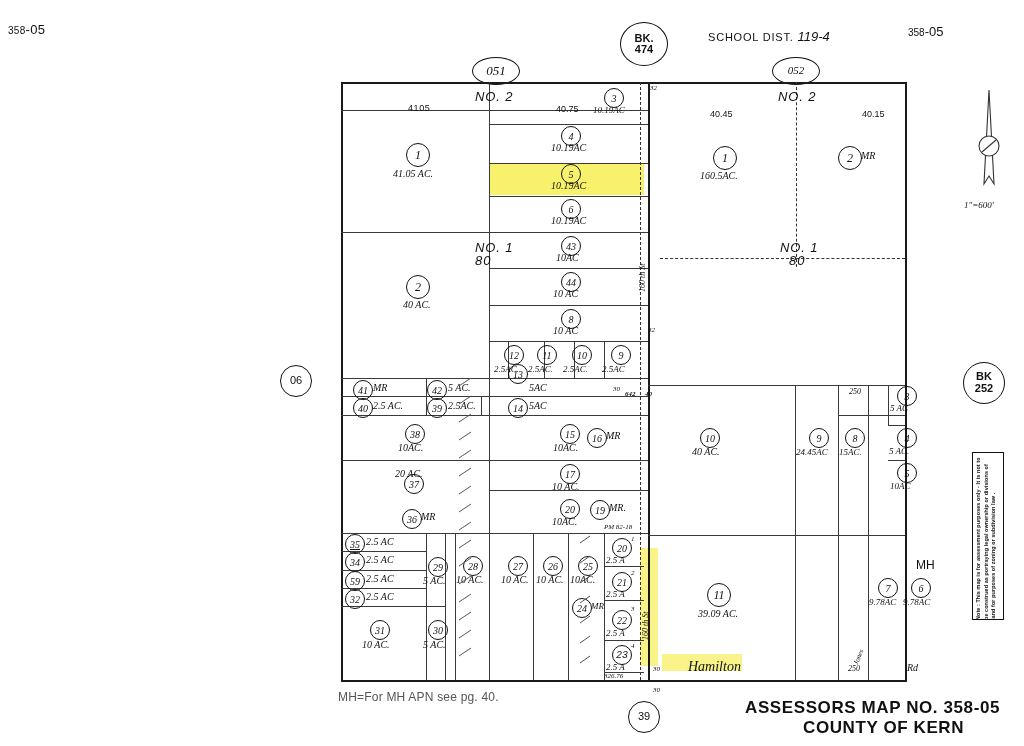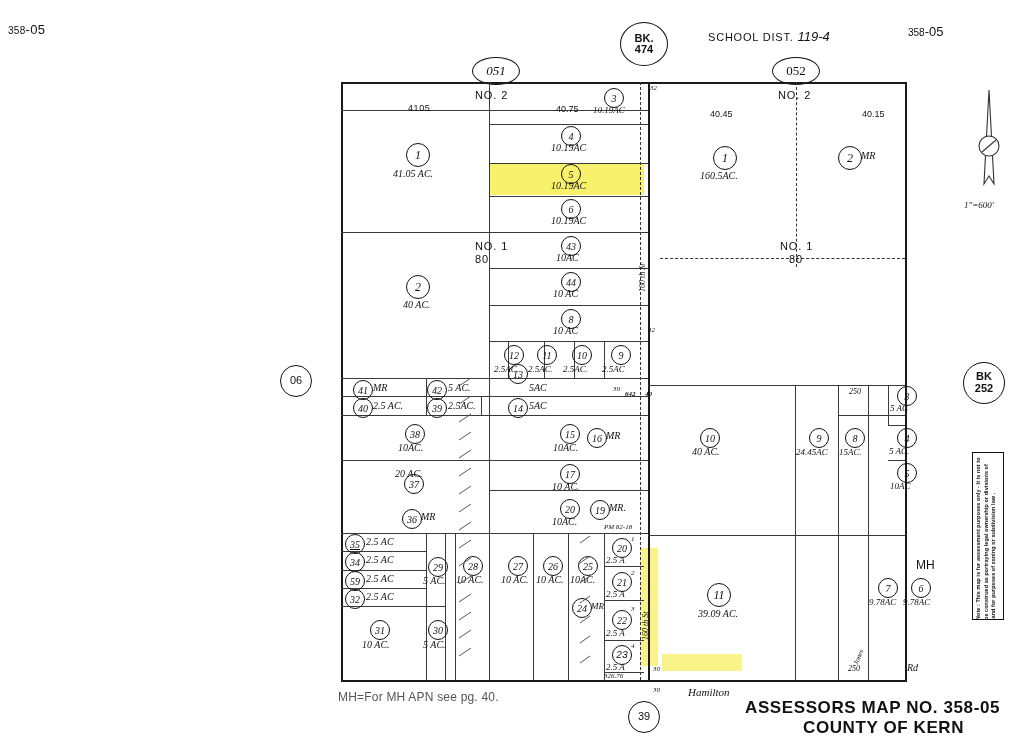--- a/index.html
+++ b/index.html
@@ -54,21 +54,21 @@
   #notebox{left:972px;top:452px;width:30px;height:166px;border:1.4px solid #111;
            overflow:hidden;}
   #notetext{position:absolute;left:-68px;top:68px;width:166px;height:30px;
             transform:rotate(-90deg);font-size:5.4px;font-weight:bold;
             line-height:1.42;letter-spacing:.1px;padding:1px 2px;}
 
   
   #mhnote{left:338px;top:690px;font-size:12px;color:#555;letter-spacing:.2px;}
   #foot1{left:745px;top:698px;font-size:17px;font-weight:bold;letter-spacing:.6px;}
   #foot2{left:803px;top:718px;font-size:17px;font-weight:bold;letter-spacing:.6px;}
-  .lblb{position:absolute;font-size:11px;letter-spacing:.9px;}
+  .lblb{position:absolute;font-size:13px;letter-spacing:.9px;font-style:italic;}
   .mrk{position:absolute;font-size:10px;font-style:italic;
        font-family:"Liberation Serif",serif;}
   .tiny{position:absolute;font-size:7px;font-style:italic;
         font-family:"Liberation Serif",serif;}
   .vert{transform-origin:0 0;}
 </style>
 </head>
 <body>
 
 <div class="pg">
@@ -88,21 +88,21 @@
   <div class="t" id="hdr-school">
     <span>SCHOOL   DIST.</span>
     <span class="ital">119-4</span>
   </div>
 
   <div class="t" id="hdr-right">
     <span class="sm">358</span><span>-</span><span>05</span>
   </div>
 
   <div class="circ" style="left:472px;top:57px;width:46px;height:26px;font-size:13px;font-style:italic;font-family:'Liberation Serif',serif;">051</div>
-  <div class="circ" style="left:772px;top:57px;width:46px;height:26px;font-size:13px;font-family:'Liberation Serif',serif;">052</div>
+  <div class="circ" style="left:772px;top:57px;width:46px;height:26px;font-size:11px;font-style:italic;font-family:'Liberation Serif',serif;">052</div>
 
   <div class="circ" style="left:280px;top:365px;width:30px;height:30px;font-size:11px;">06</div>
   <div class="circ" style="left:963px;top:362px;width:40px;height:40px;font-size:11px;font-weight:bold;line-height:1.05;">
     <div>
       <span>BK</span><br>
       <span>252</span>
     </div>
   </div>
 
   <div class="circ" style="left:628px;top:701px;width:30px;height:30px;font-size:11px;">39</div>
@@ -327,21 +327,21 @@
   <div class="tiny" style="left:613px;top:385px;">30</div>
   <div class="tiny" style="left:625px;top:390px;font-weight:bold;">642</div>
   <div class="tiny" style="left:645px;top:390px;font-weight:bold;">40</div>
   <div class="tiny" style="left:849px;top:387px;font-size:8px;">250</div>
   <div class="tiny" style="left:848px;top:664px;font-size:8px;">250</div>
   <div class="tiny" style="left:604px;top:523px;font-size:7px;">PM 82-18</div>
   <div class="tiny" style="left:604px;top:672px;font-size:7px;">326.76</div>
   <div class="tiny" style="left:653px;top:665px;">30</div>
   <div class="tiny" style="left:653px;top:686px;">30</div>
 
-  <div class="ac" style="left:688px;top:686px;font-size:11px;">Hamilton</div>
+  <div class="ac" style="left:688px;top:659px;font-size:14px;">Hamilton</div>
   <div class="ac" style="left:907px;top:662px;font-size:10px;">Rd</div>
   <div class="ac vert" style="left:852px;top:663px;font-size:7px;transform:rotate(-68deg);">Jones</div>
   <div class="ac vert" style="left:638px;top:292px;font-size:8px;transform:rotate(-90deg);">160 th St</div>
   <div class="ac vert" style="left:641px;top:640px;font-size:8px;transform:rotate(-90deg);">160 th St</div>
 
   <svg class="abs" style="left:455px;top:378px;width:40px;height:300px;pointer-events:none;">
     <g stroke="#555" stroke-width="1" fill="none">
       <line x1="4" y1="8" x2="16" y2="0"></line>
         <line x1="4" y1="26" x2="16" y2="18"></line>
       <line x1="4" y1="44" x2="16" y2="36"></line>

